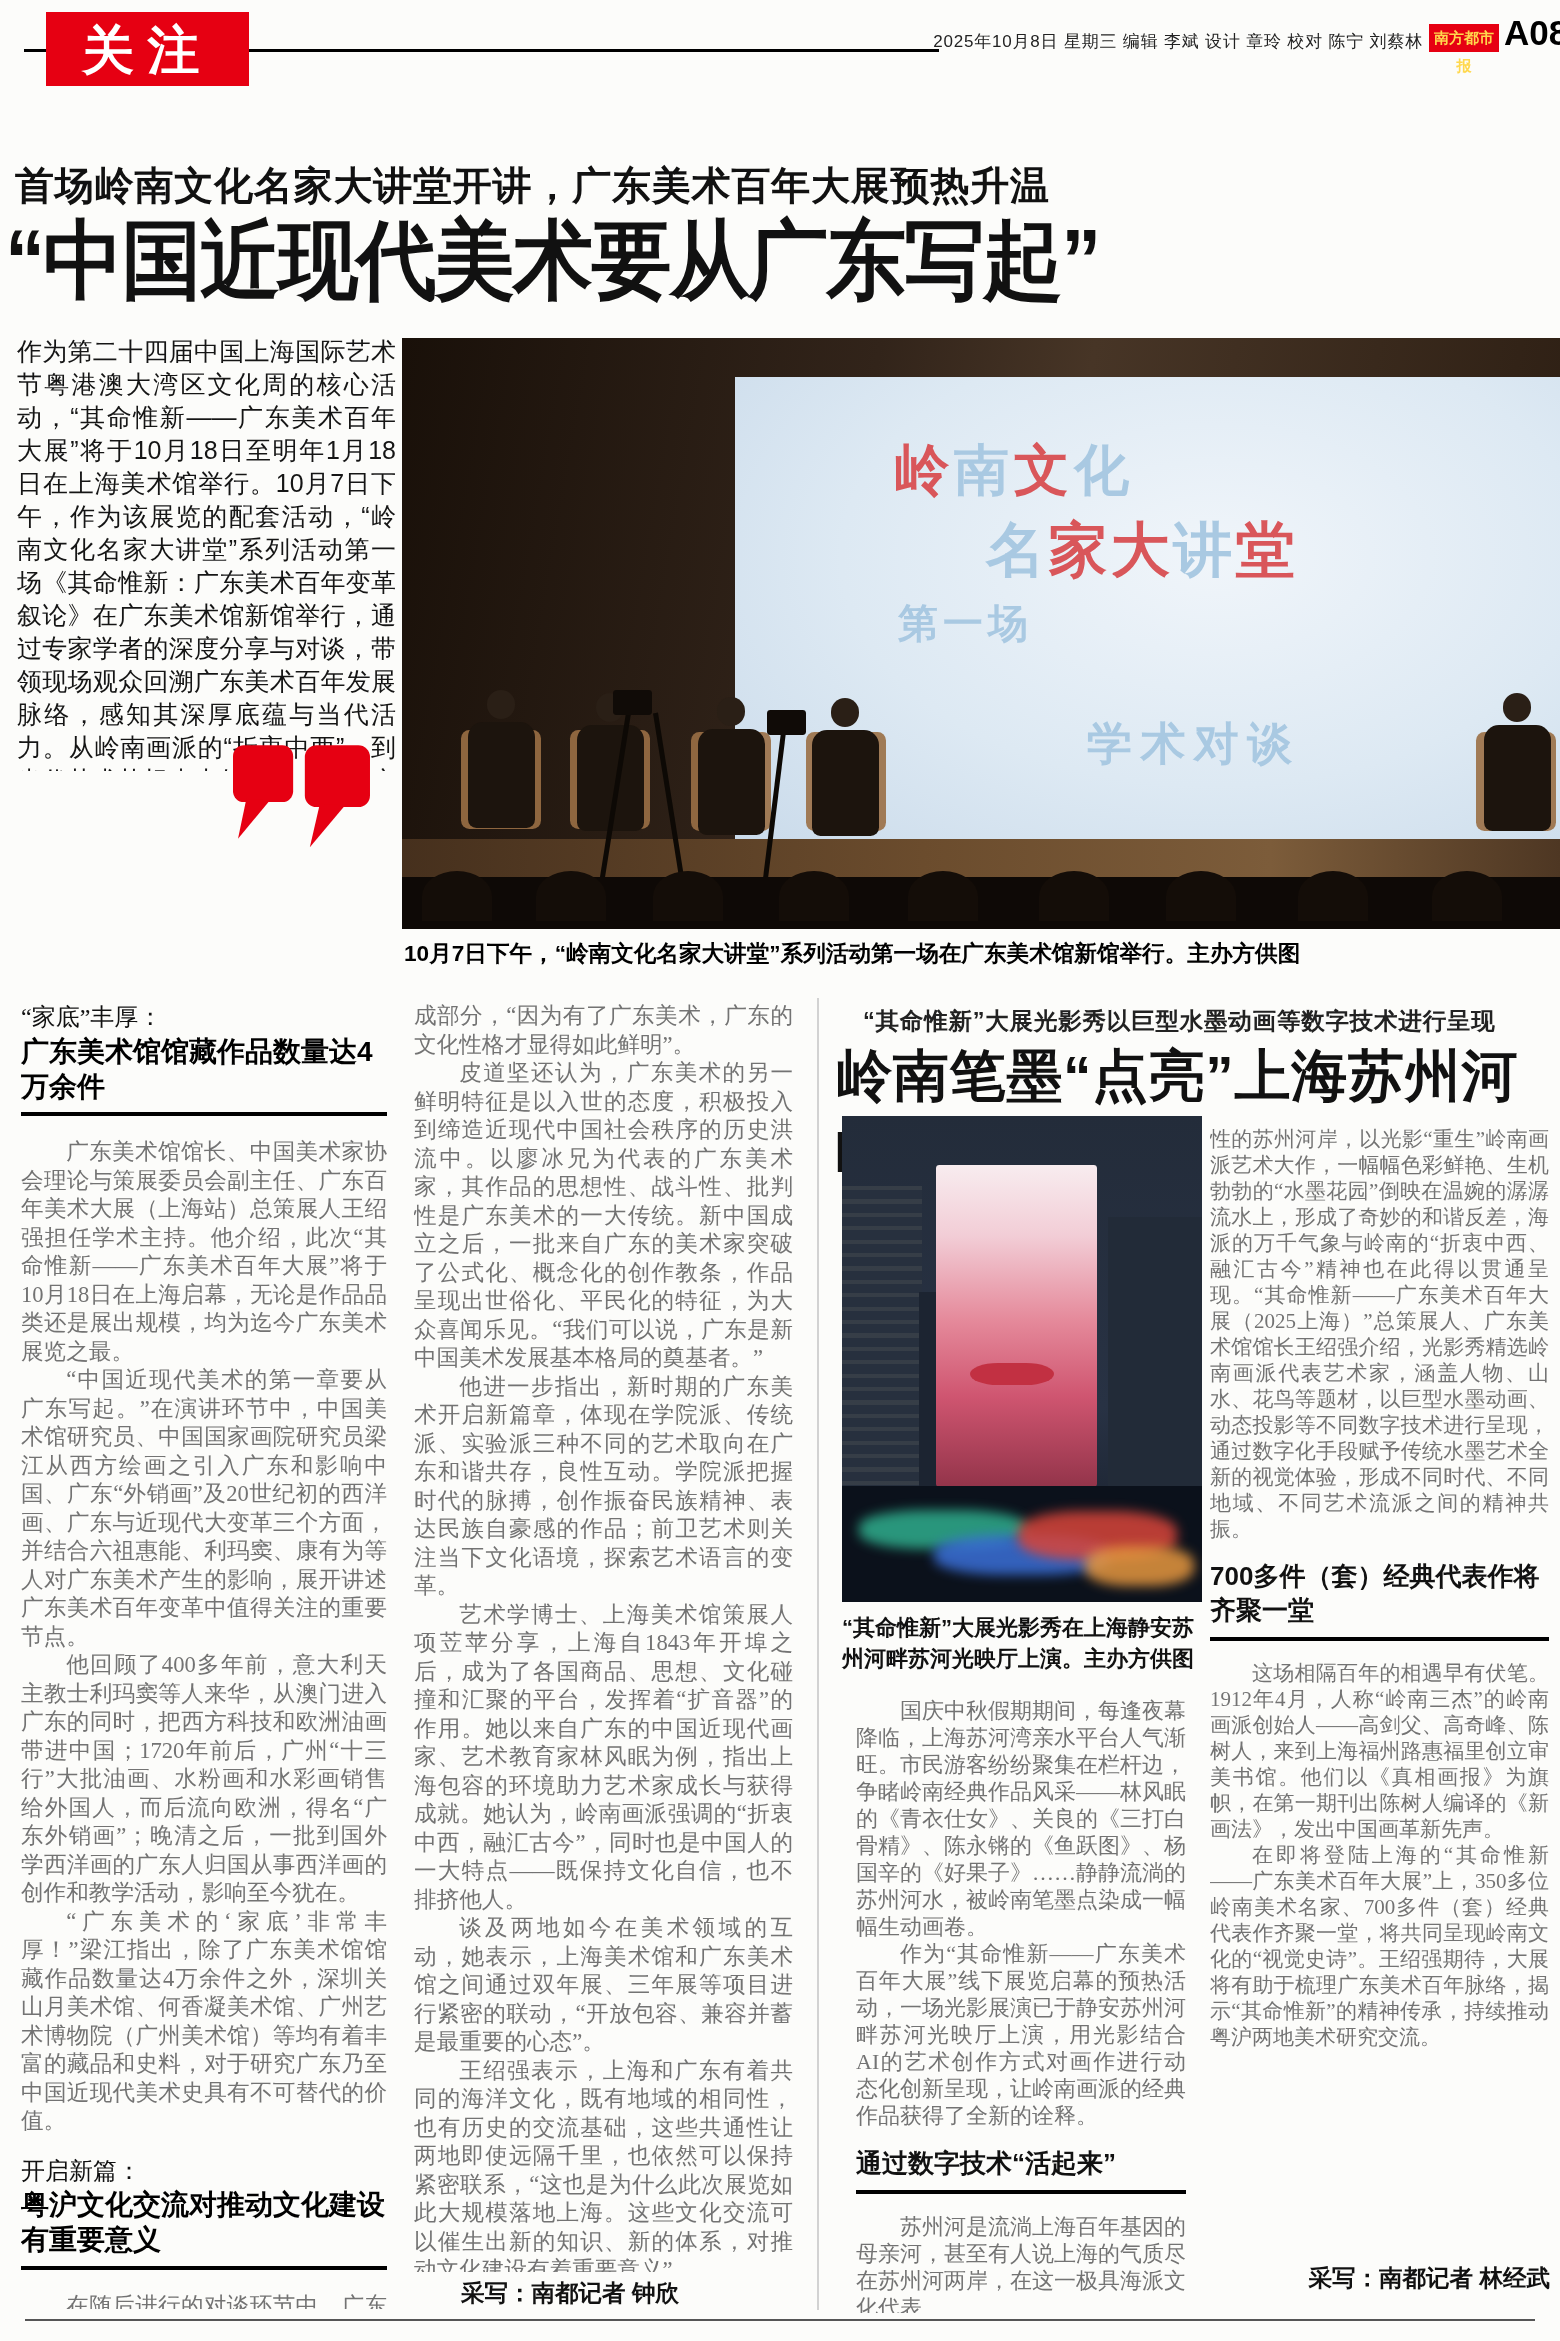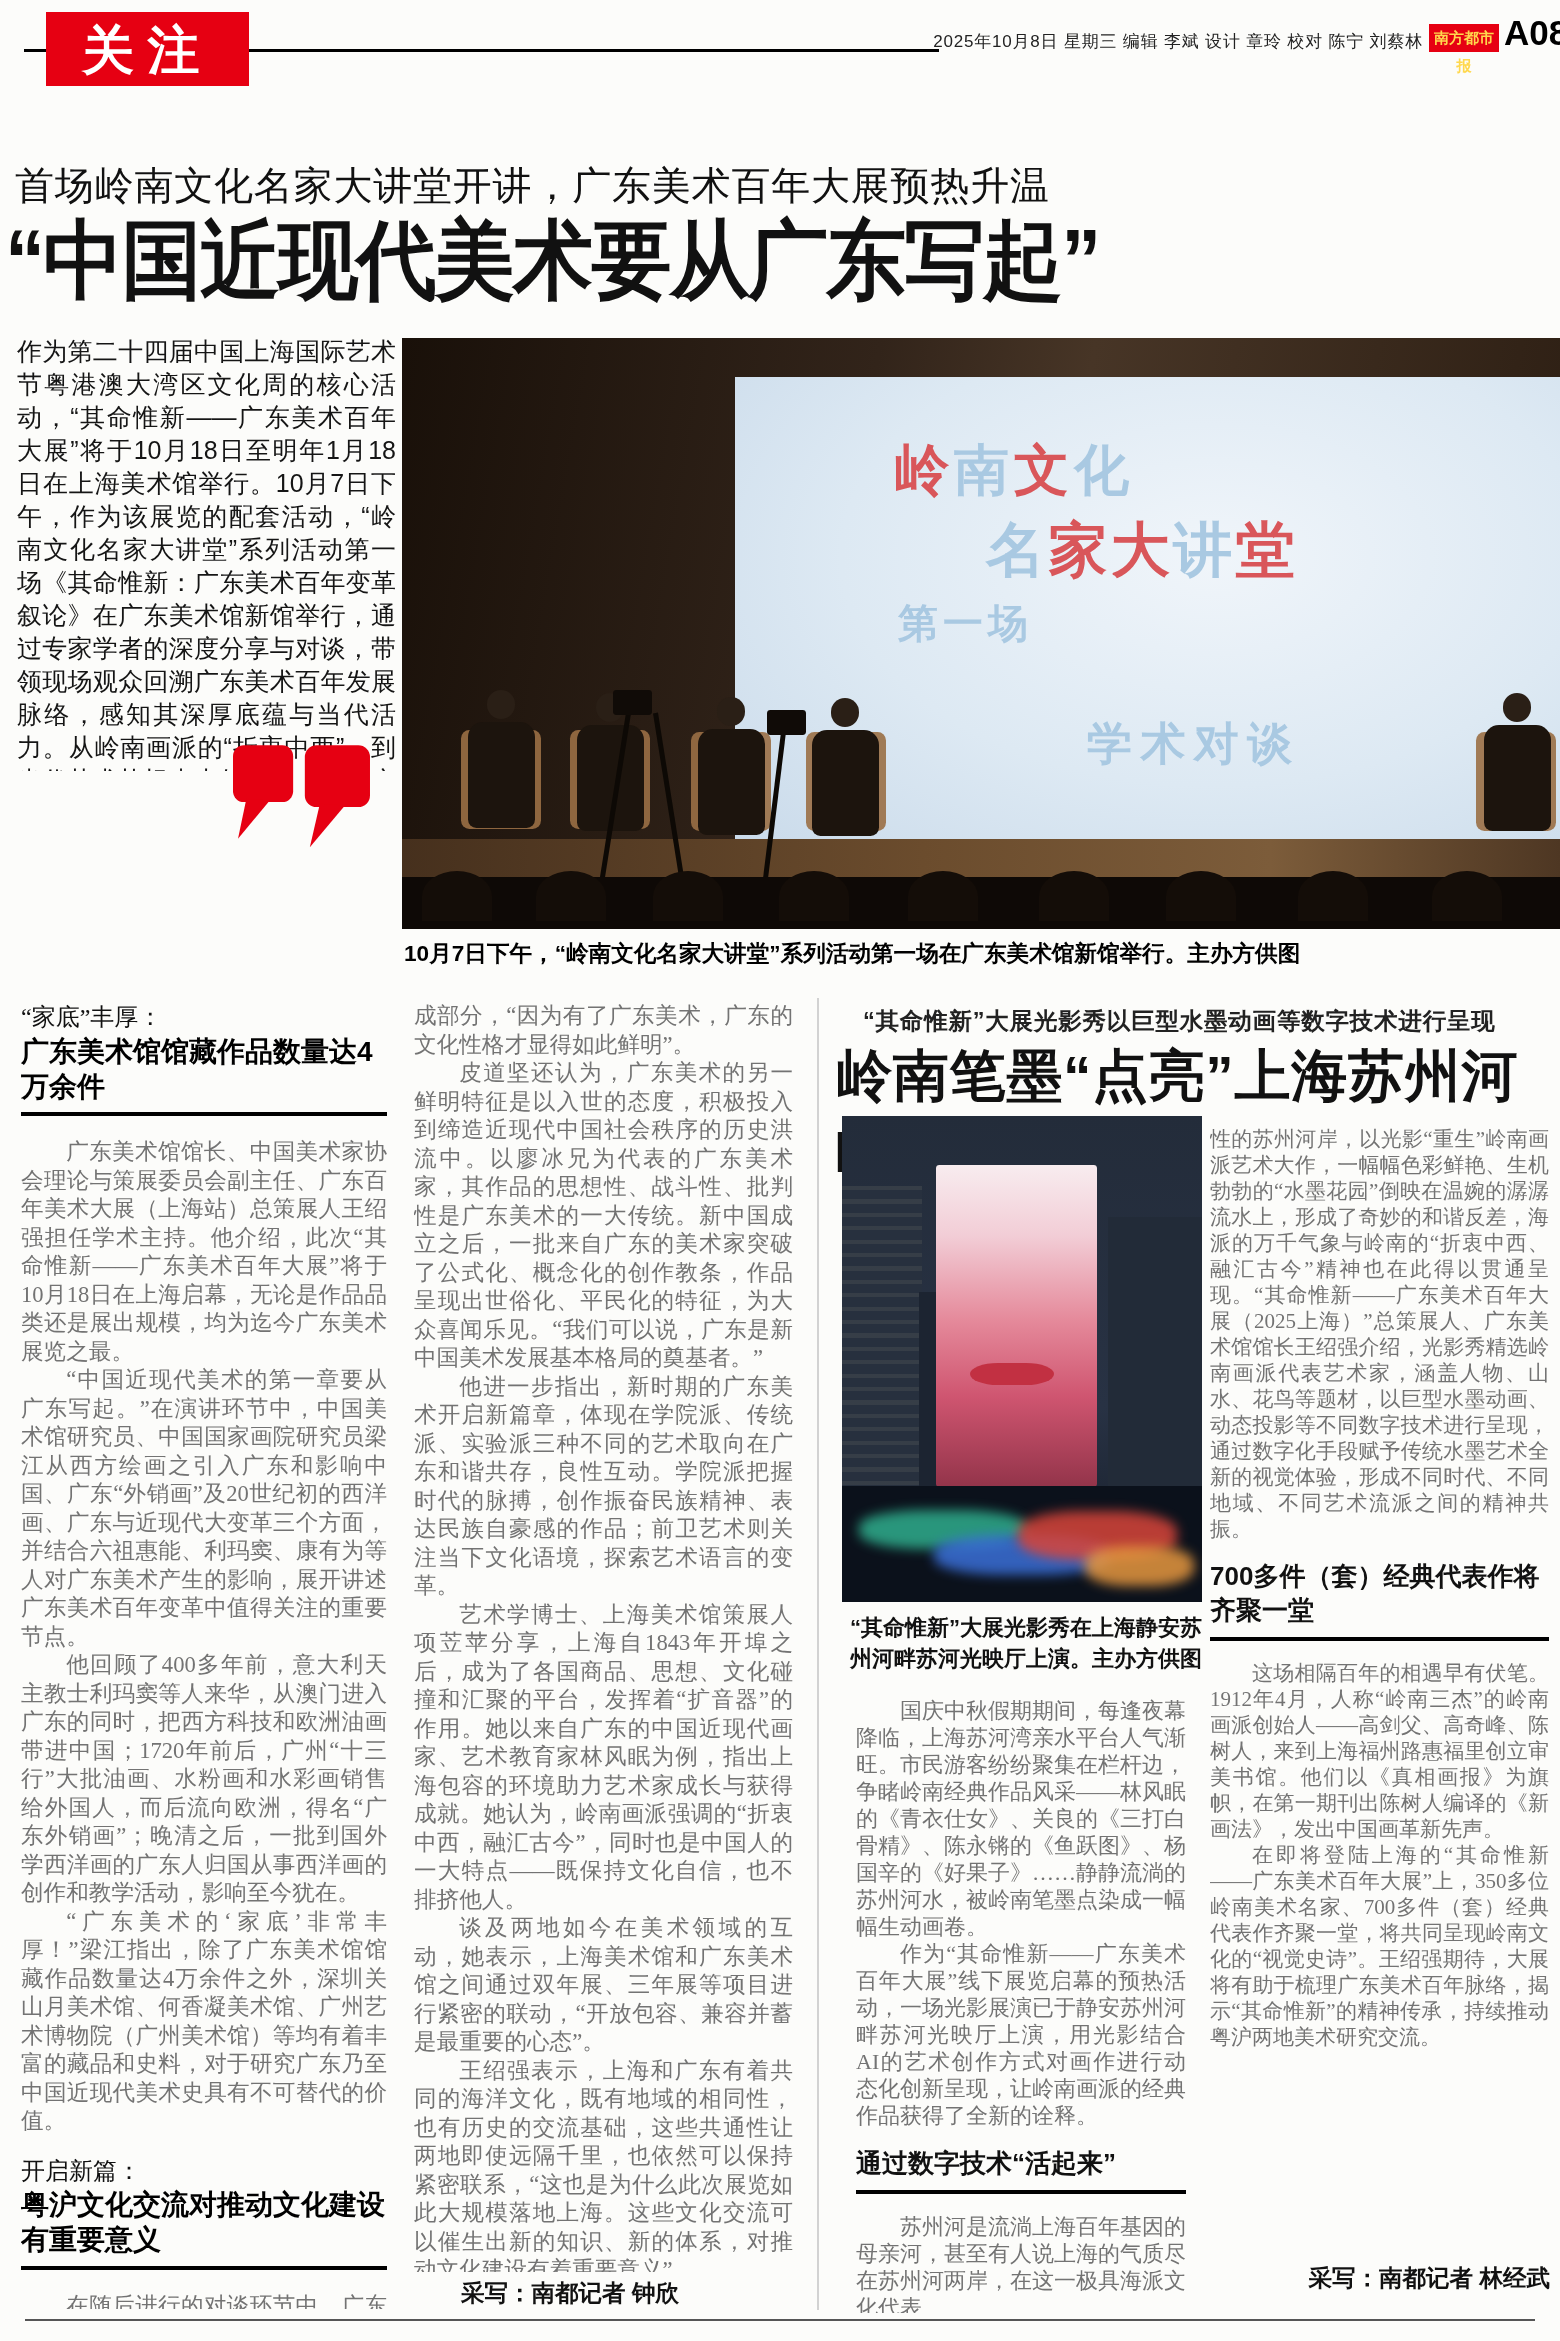--- a/index.html
+++ b/index.html
@@ -10,21 +10,21 @@
   
   .hdr-rule{left:23.5px;top:49px;width:915px;height:2.5px;background:#000;}
   .sec-box{left:46px;top:11.7px;width:203px;height:74px;background:#e60012;color:#fff;
            font-size:52px;font-weight:bold;letter-spacing:13.4px;text-align:center;line-height:77px;}
   .dateline{left:905px;top:30px;width:518px;font-size:17px;text-align:right;color:#222;letter-spacing:0.8px;}
   .brand{left:1429px;top:23.5px;width:70px;height:28.5px;background:#e60012;color:#ffd84d;
          font-size:15px;font-weight:bold;text-align:center;line-height:28.5px;}
   .pageno{left:1504px;top:13.4px;font-size:35px;font-weight:bold;color:#000;}
 
   
-  .kicker{left:15px;top:159px;font-size:39px;font-weight:normal;letter-spacing:0.8px;}
+  .kicker{left:15px;top:159px;font-size:39px;font-weight:bold;letter-spacing:0.8px;}
   .headline{left:5px;top:204px;font-size:80px;font-weight:900;letter-spacing:-1.7px;
             transform:scale(1,1.08);transform-origin:left top;white-space:nowrap;}
   .lead-intro{left:17px;top:335px;width:379px;height:436px;overflow:hidden;
               font-size:25px;line-height:33px;text-align:justify;color:#151515;}
   .quote-wrap{left:233px;top:745px;width:142px;height:105px;}
 
   
   .photo1{left:402px;top:338px;width:1158px;height:591px;overflow:hidden;background:#241a12;}
   .p1-bg{position:absolute;inset:0;background:linear-gradient(100deg,#191009 0%,#32241a 38%,#473526 55%,#2b1d12 100%);}
   .p1-screen{position:absolute;left:333px;top:39px;width:825px;height:474px;
@@ -74,21 +74,21 @@
   .art2-headline{left:836px;top:1039px;font-size:56px;font-weight:900;letter-spacing:0.8px;}
   .photo2{left:842px;top:1116px;width:360px;height:486px;overflow:hidden;background:#1e2632;}
   .p2-sky{position:absolute;inset:0;background:linear-gradient(#232c3a 0%,#283244 60%,#141b26 100%);}
   .bldg{position:absolute;background:#27303e;}
   .bldg.win{background-image:repeating-linear-gradient(180deg,rgba(255,240,190,.07) 0 4.2px,transparent 4.2px 13.4px);}
   .p2-main{position:absolute;left:94px;top:49px;width:161px;height:322px;border-radius:3.4px;
            background:linear-gradient(180deg,#f8ecef 0%,#f2cdd6 22%,#e58a9b 48%,#cf5570 72%,#93344a 100%);}
   .p2-boat{position:absolute;left:34px;top:198px;width:84px;height:22px;background:#c23042;border-radius:40%/60%;}
   .p2-water{position:absolute;left:0;top:370px;width:360px;height:116px;background:#0b111b;}
   .streak{position:absolute;filter:blur(5.9px);opacity:.85;border-radius:40%;}
-  .caption2{left:842px;top:1612px;width:360px;font-size:22px;line-height:31px;font-weight:bold;text-align:right;}
+  .caption2{left:842px;top:1612px;width:360px;font-size:22px;line-height:31px;font-weight:bold;}
 
   .byline{font-size:23.5px;font-weight:bold;}
   .byline1{left:414px;top:2277px;width:379px;text-indent:2em;}
   .byline2{left:1198px;top:2262px;width:352px;text-align:right;}
   .footer-rule{left:25px;top:2319px;width:1510px;height:1.7px;background:#555;}
 </style>
 </head>
 <body>
 
 <div class="page">

